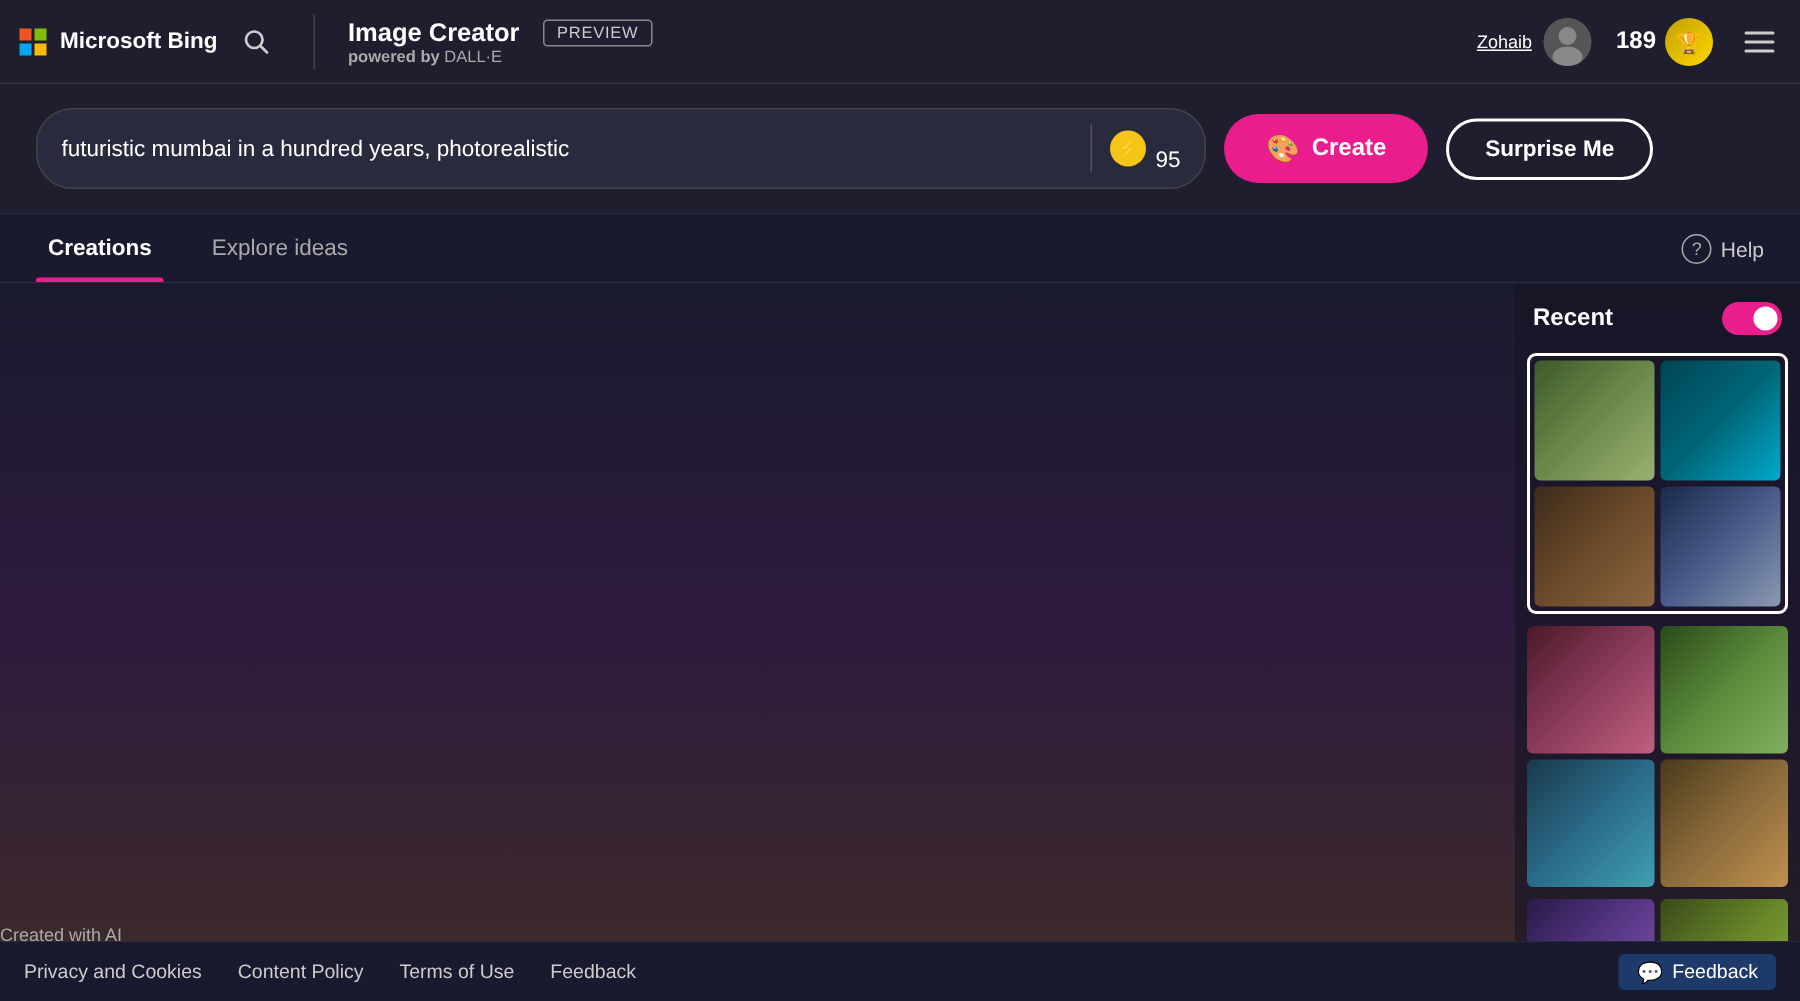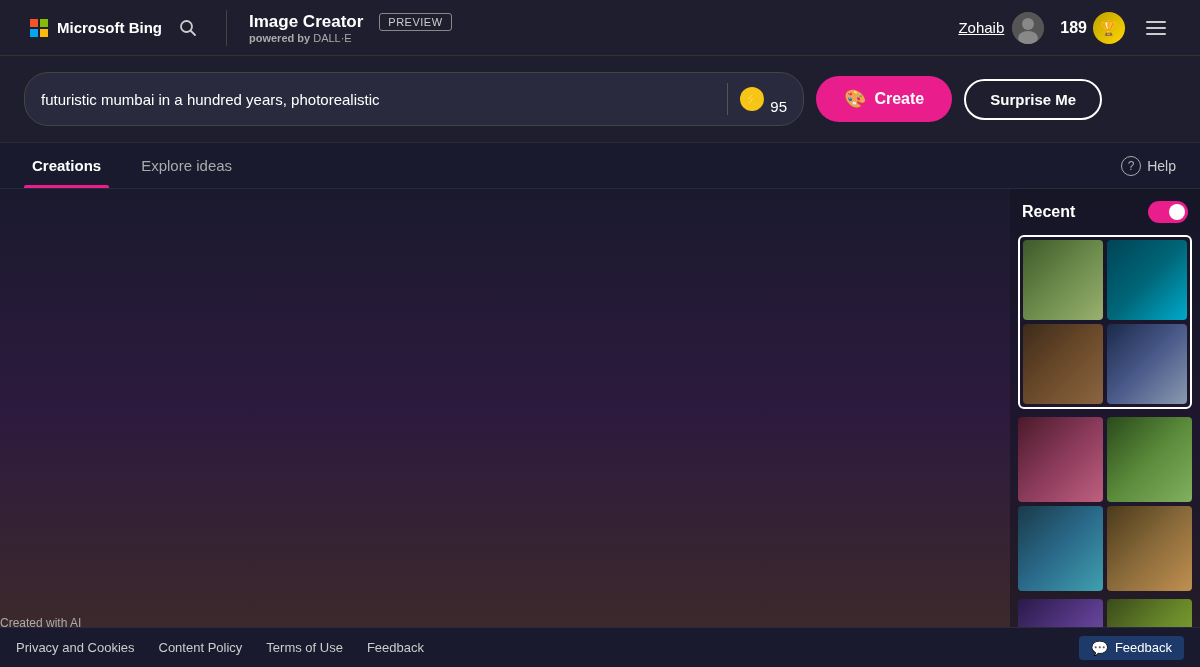--- a/index.html
+++ b/index.html
@@ -12,21 +12,21 @@
       overflow: hidden;
       position: relative;
     }
 
     
     .header {
       display: flex;
       align-items: center;
       background: #1e1e2e;
       height: 56px;
-      padding: 0 29px;
+      padding: 0 12px;
       border-bottom: 1px solid #333;
       position: relative;
       z-index: 10;
     }
     .header-left {
       display: flex;
       align-items: center;
       gap: 10px;
     }
     .bing-logo {
@@ -90,21 +90,21 @@
       align-items: center;
       gap: 16px;
     }
     .user-section {
       display: flex;
       align-items: center;
       gap: 8px;
       cursor: pointer;
     }
     .user-name {
-      font-size: 15px;
+      font-size: 12px;
       color: #fff;
       text-decoration: underline;
     }
     .user-avatar {
       width: 32px;
       height: 32px;
       border-radius: 50%;
       background: #555;
       display: flex;
       align-items: center;

